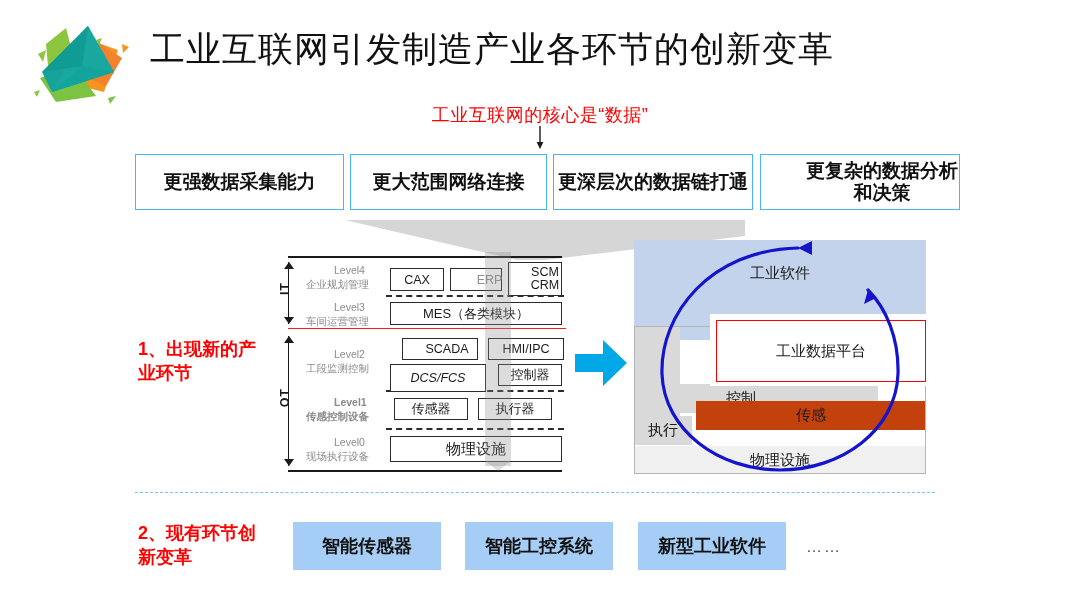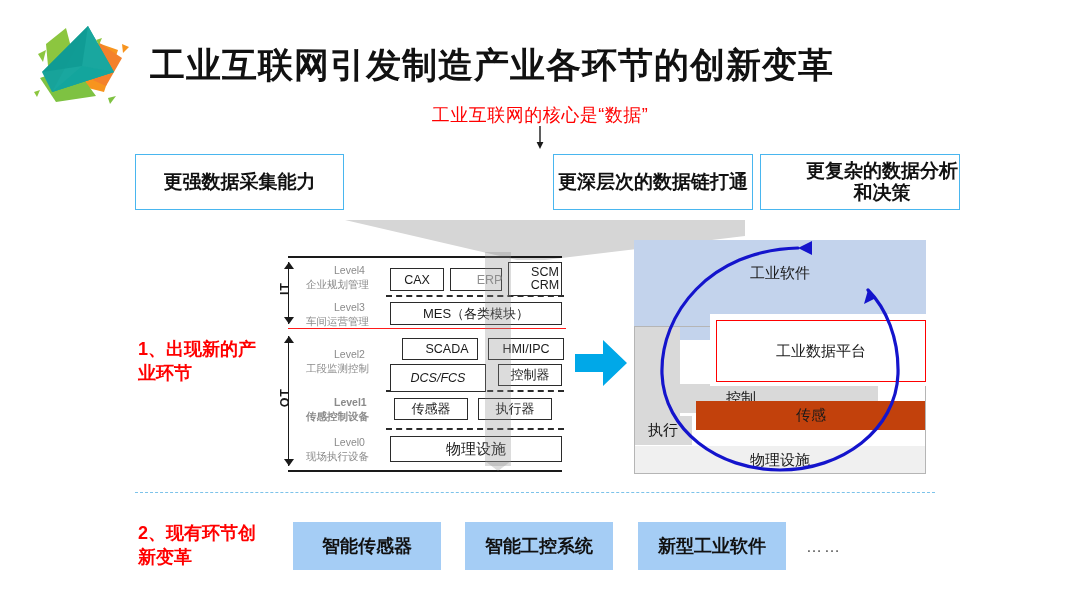--- a/index.html
+++ b/index.html
@@ -8,22 +8,22 @@
     background:#ffffff;
     font-family:"Liberation Sans","DejaVu Sans",sans-serif;
     overflow:hidden;position:relative;
   }
   .slide{position:absolute;inset:0;background:#fff;}
 
   
   #logo{position:absolute;left:22px;top:14px;width:118px;height:96px;}
   #page-title{
     position:absolute;left:150px;top:26px;
-    font-size:35px;font-weight:bold;color:#111;
-    letter-spacing:1px;white-space:nowrap;margin-top:16px;
+    font-size:35px;font-weight:normal;color:#111;
+    letter-spacing:1px;white-space:nowrap;
   }
   #subtitle{
     position:absolute;left:0;right:0;top:103px;
     text-align:center;font-size:18px;font-weight:normal;color:#ff0000;
     letter-spacing:.5px;
   }
   #sub-arrow{position:absolute;left:532px;top:126px;width:16px;height:24px;}
 
   
   .cap-row{position:absolute;left:135px;top:154px;width:830px;height:56px;}
@@ -169,20 +169,21 @@
   <div id="subtitle">工业互联网的核心是“数据”</div>
   <div id="sub-arrow">
     <svg viewBox="0 0 16 24" width="16" height="24" aria-hidden="true">
       <line x1="8" y1="0" x2="8" y2="17" stroke="#1a1a1a" stroke-width="1.4"></line>
       <polygon points="8,23 4.6,16 11.4,16" fill="#1a1a1a"></polygon>
     </svg>
   </div>
 
   <div class="cap-row">
     <div class="cap-box c0">更强数据采集能力</div>
+    <div class="cap-box c1">更大范围网络连接</div>
     <div class="cap-box c2">更深层次的数据链打通</div>
     <div class="cap-box c3">更复杂的数据分析和决策</div>
   </div>
 
   <div id="funnel">
     <svg viewBox="0 0 400 42" width="400" height="42" preserveAspectRatio="none" aria-hidden="true">
       <polygon points="0,0 400,0 400,16 200,40 172,40" fill="#d6d6d6"></polygon>
     </svg>
   </div>
 

